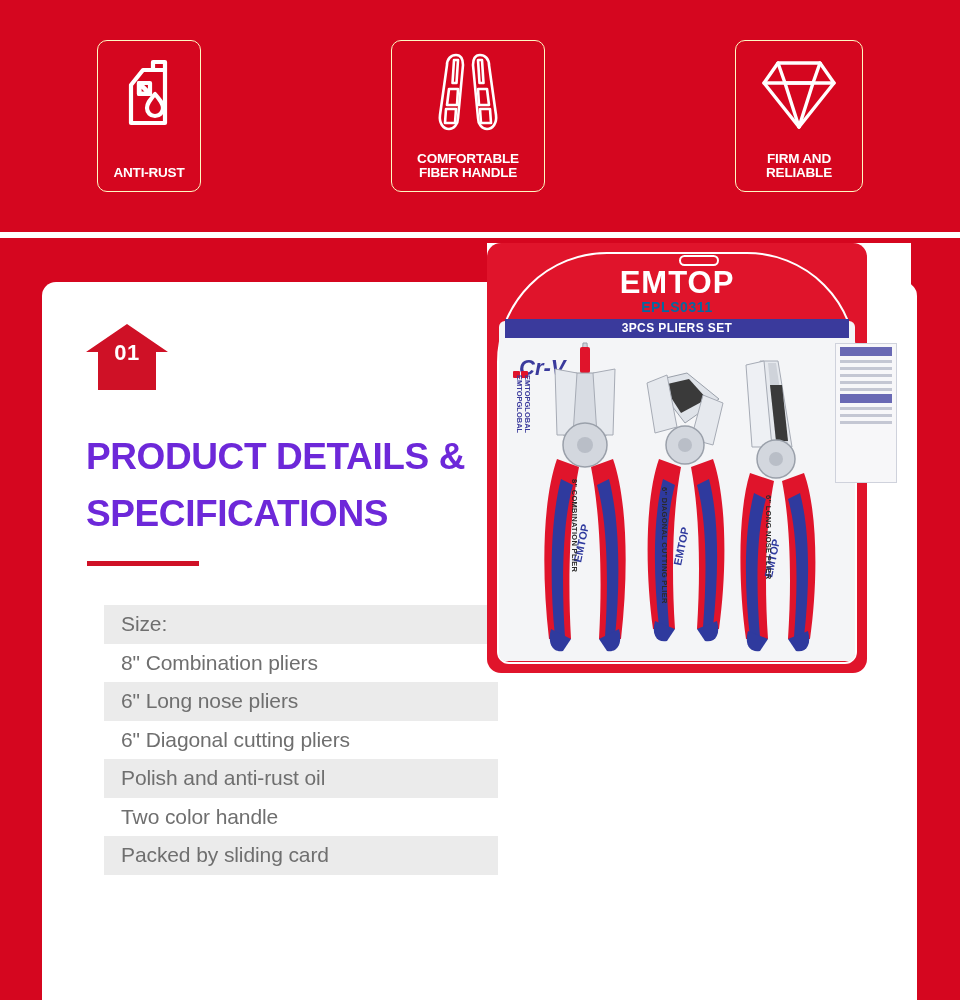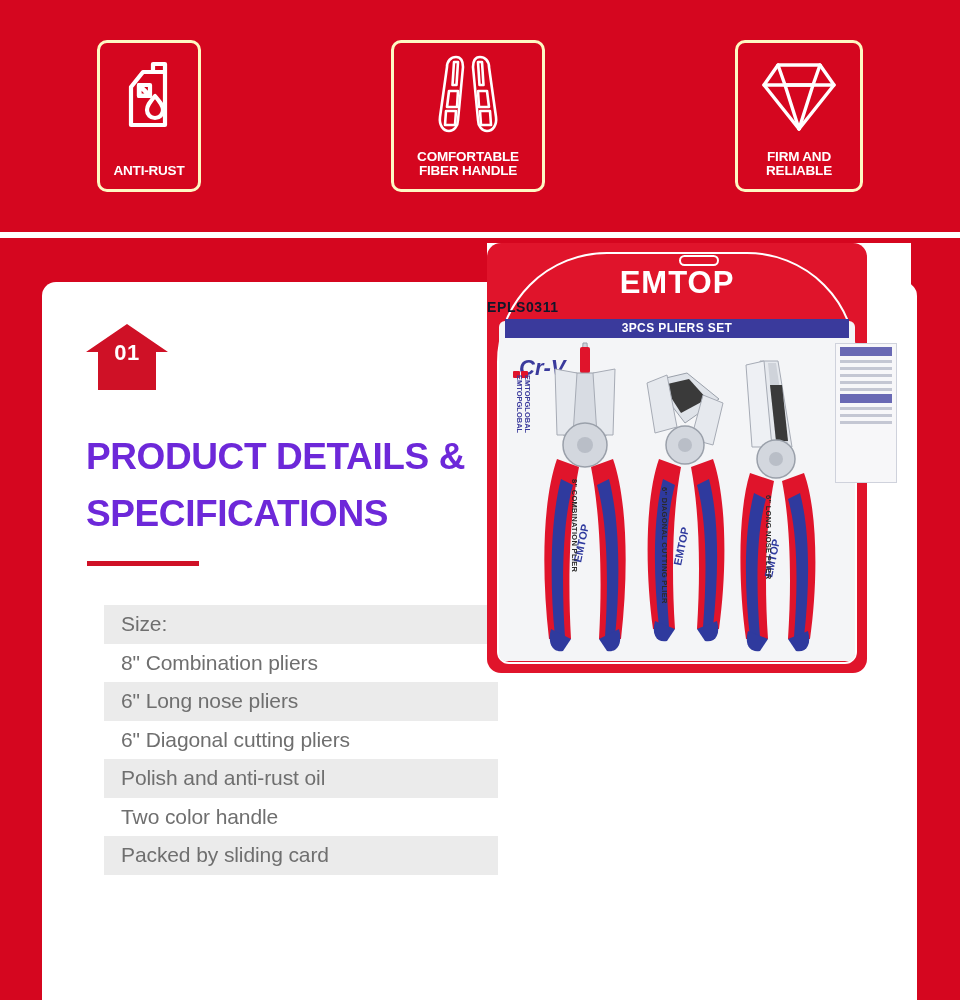--- a/index.html
+++ b/index.html
@@ -19,21 +19,21 @@
     background: #d5061f;
   }
   .badge-row {
     position: absolute; left: 0; top: 0;
     width: 960px; height: 232px;
     display: flex; align-items: center; justify-content: center;
     gap: 190px;
   }
   .feature-badge {
     width: 104px; height: 152px;
-    border: 3px solid #fef9c3;
+    border: 1px solid #fef9c3;
     border-radius: 10px;
     display: flex; flex-direction: column;
     align-items: center; justify-content: flex-start;
     padding-top: 12px;
     position: relative;
   }
   .badge-icon { flex: 0 0 auto; display:block; }
   .badge-label {
     position: absolute; bottom: 10px; left: 0; right: 0;
     color: #ffffff;
@@ -160,22 +160,22 @@
   .brand-name {
     position: absolute; left: 0; top: 22px;
     width: 380px; text-align: center;
     color: #ffffff;
     font-size: 31px; font-weight: 700;
     letter-spacing: 1px;
     font-family: "Liberation Sans", sans-serif;
   }
   .brand-code {
     position: absolute; left: 0; top: 56px;
-    width: 380px; text-align: left;
-    color: #0f172a;
+    width: 380px; text-align: center;
+    color: #0369a1;
     font-size: 14px; font-weight: 700;
     letter-spacing: 0.6px;
     font-family: "Liberation Sans", sans-serif;
   }
   .blue-band {
     position: absolute; left: 18px; top: 76px;
     width: 344px; height: 19px;
     background: #3a3a9c;
   }
   .blue-band-text {

